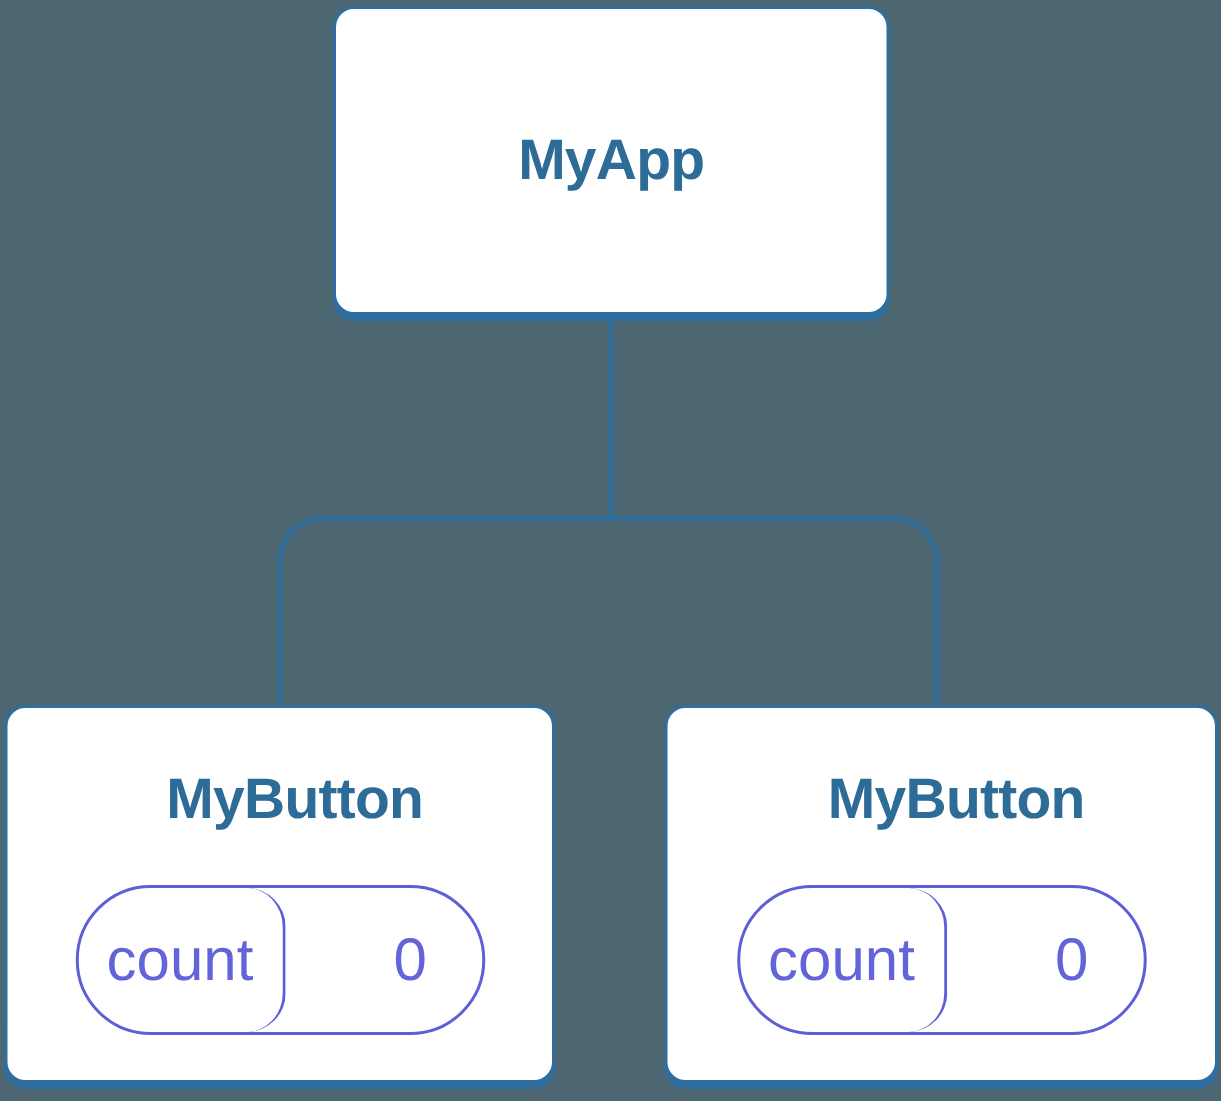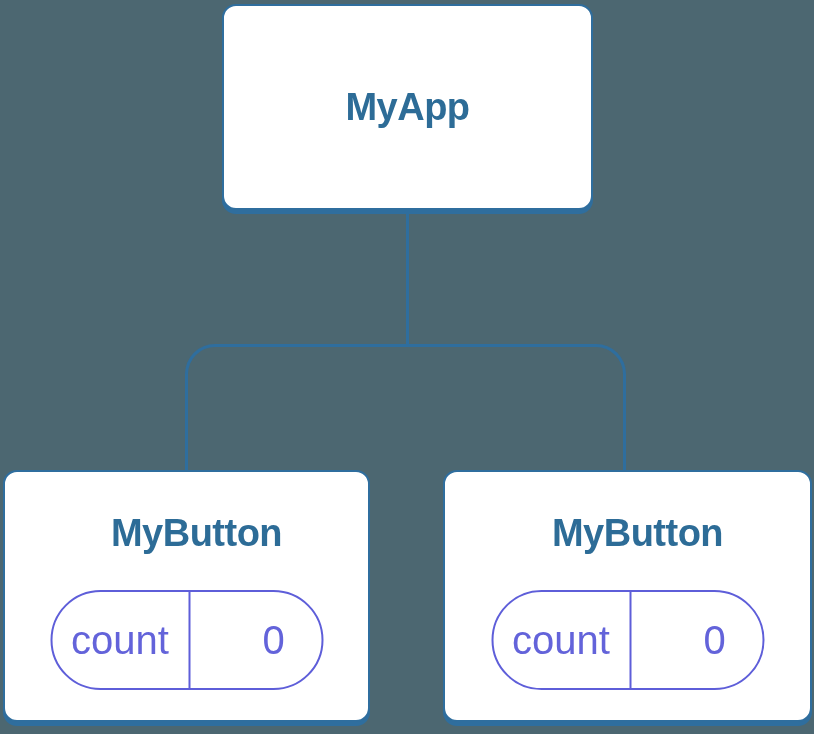--- a/index.html
+++ b/index.html
@@ -4,21 +4,21 @@
 <style>
   :root {
     --background: #4C6771;
     --node-fill: #FFFFFF;
     --node-border: #2F6E9E;
     --node-title: #2D6C97;
     --connector: #2F6E9E;
     --state-accent: #5E5ED9;
     --state-text: #6363DA;
   }
-  * { margin: 0; padding: 0; box-sizing: border-box; }
+  * { margin: 0; padding: 0; box-sizing: border-box; border-radius: 26px; }
   html, body { width: 814px; height: 734px; }
   body {
     font-family: "Liberation Sans", "DejaVu Sans", sans-serif;
     background: var(--background);
   }
   .canvas {
     position: relative;
     width: 814px;
     height: 734px;
     background: var(--background);

